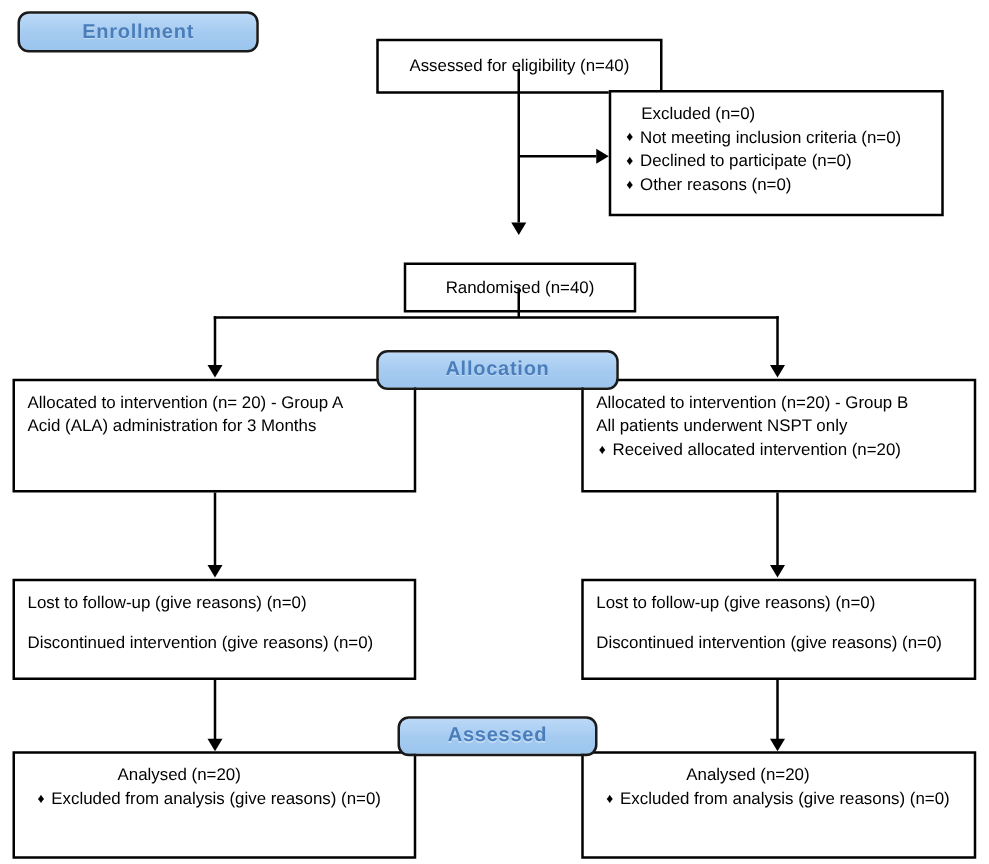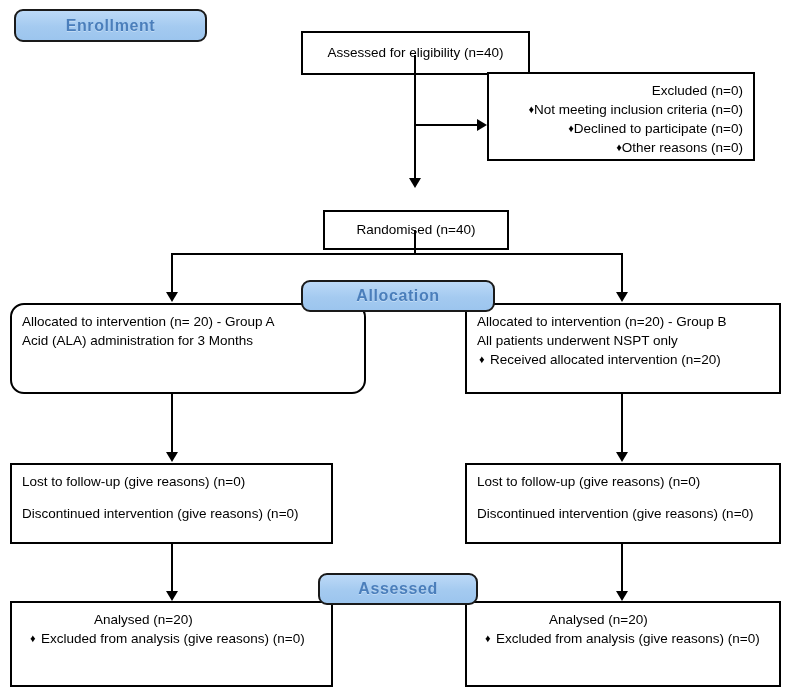--- a/index.html
+++ b/index.html
@@ -106,21 +106,21 @@
   <div class="box center vcenter" style="left:301px; top:11px; width:229px; height:44px;">
     <div class="line">Assessed for eligibility (n=40)</div>
   </div>
 
   <div class="v-line" style="left:414px; top:55px; height:123px;"></div>
   <div class="arrow-down" style="left:409px; top:178px;"></div>
 
   <div class="h-line" style="left:415px; top:124px; width:62px;"></div>
   <div class="arrow-right" style="left:477px; top:119px;"></div>
 
-  <div class="box" style="left:487px; top:72px; width:268px; height:89px;text-align:right;">
+  <div class="box" style="left:487px; top:72px; width:268px; height:101px;">
     <div class="line" style="padding-left:14px;">Excluded (n=0)</div>
     <div class="bullet">
       <span class="dot">♦</span><span>Not meeting inclusion criteria (n=0)</span>
     </div>
     <div class="bullet">
       <span class="dot">♦</span><span>Declined to participate (n=0)</span>
     </div>
     <div class="bullet">
       <span class="dot">♦</span><span>Other reasons (n=0)</span>
     </div>
@@ -134,21 +134,21 @@
   <div class="h-line" style="left:171px; top:253px; width:452px;"></div>
   <div class="v-line" style="left:171px; top:253px; height:41px;"></div>
   <div class="arrow-down" style="left:166px; top:292px;"></div>
   <div class="v-line" style="left:621px; top:253px; height:41px;"></div>
   <div class="arrow-down" style="left:616px; top:292px;"></div>
 
   <div class="badge" style="left:301px; top:280px; width:194px; height:32px;">
     <span>Allocation</span>
   </div>
 
-  <div class="box" style="left:10px; top:303px; width:356px; height:91px;border-radius:14px;">
+  <div class="box" style="left:10px; top:303px; width:323px; height:91px;">
     <div class="line">Allocated to intervention (n= 20) - Group A</div>
     <div class="line">Acid (ALA) administration for 3 Months</div>
   </div>
 
   <div class="box" style="left:465px; top:303px; width:316px; height:91px;">
     <div class="line">Allocated to intervention (n=20) - Group B</div>
     <div class="line">All patients underwent NSPT only</div>
     <div class="bullet">
       <span class="dot">♦</span><span>Received allocated intervention (n=20)</span>
     </div>

